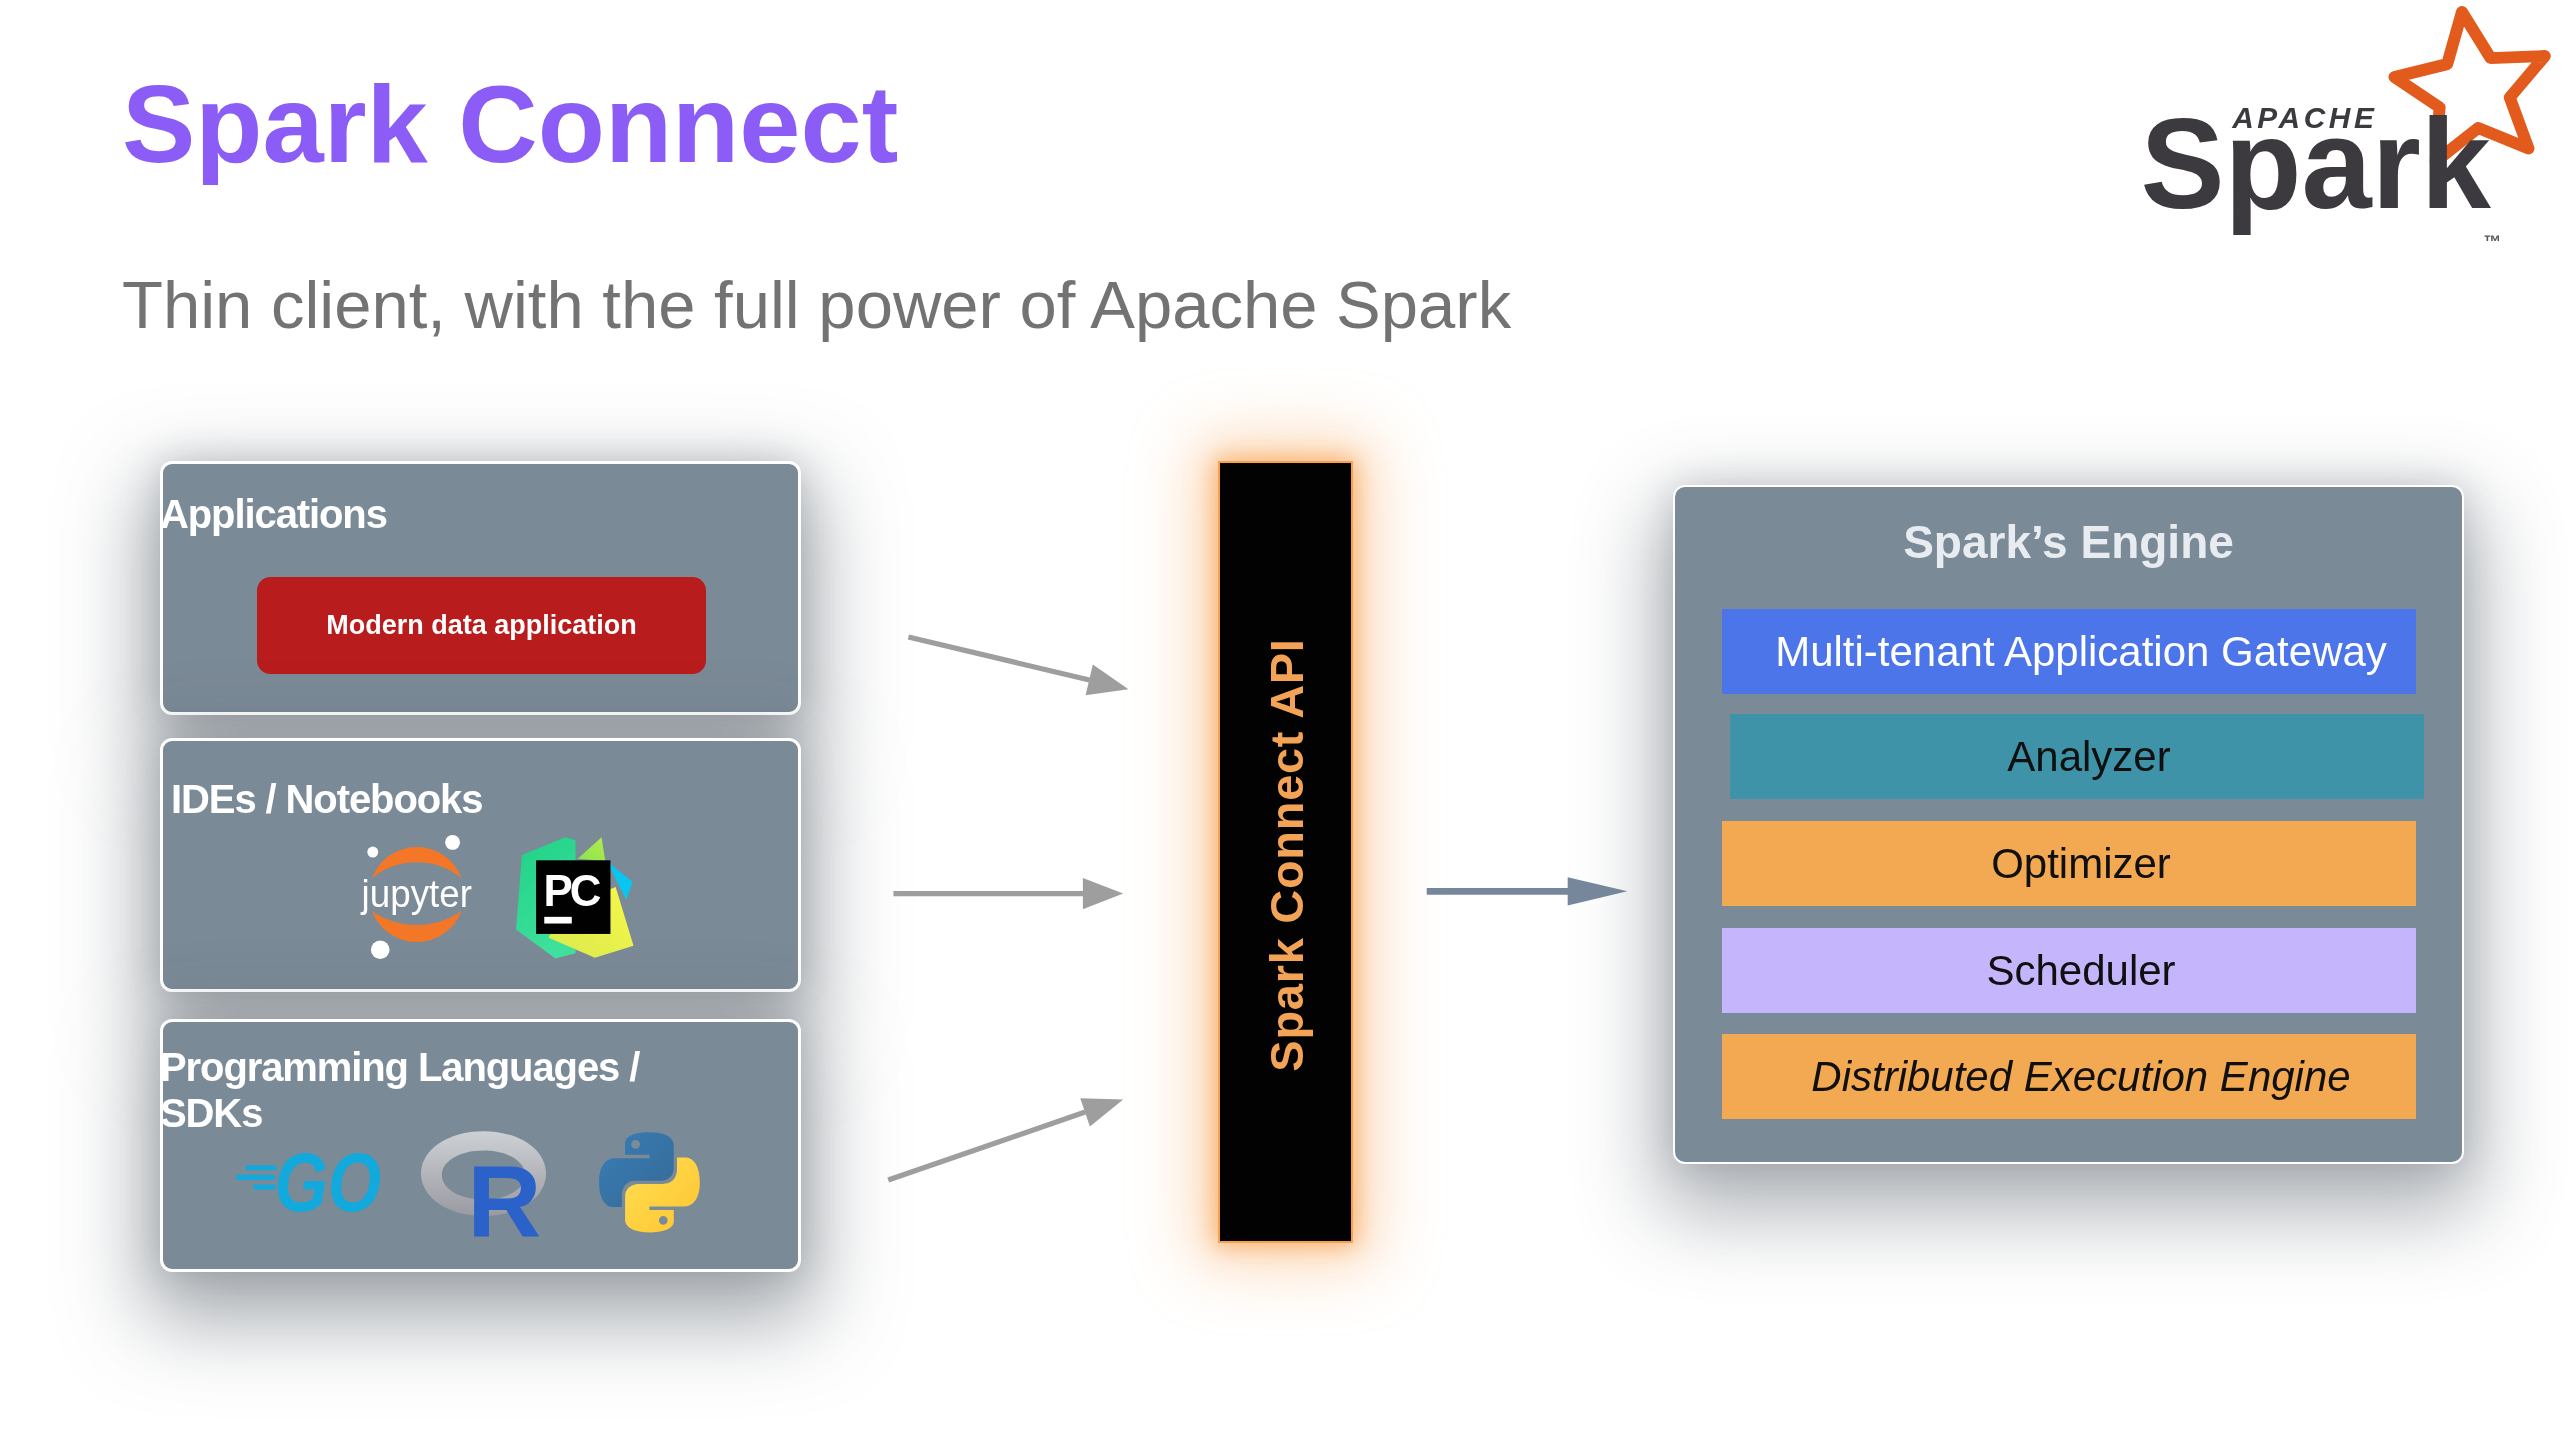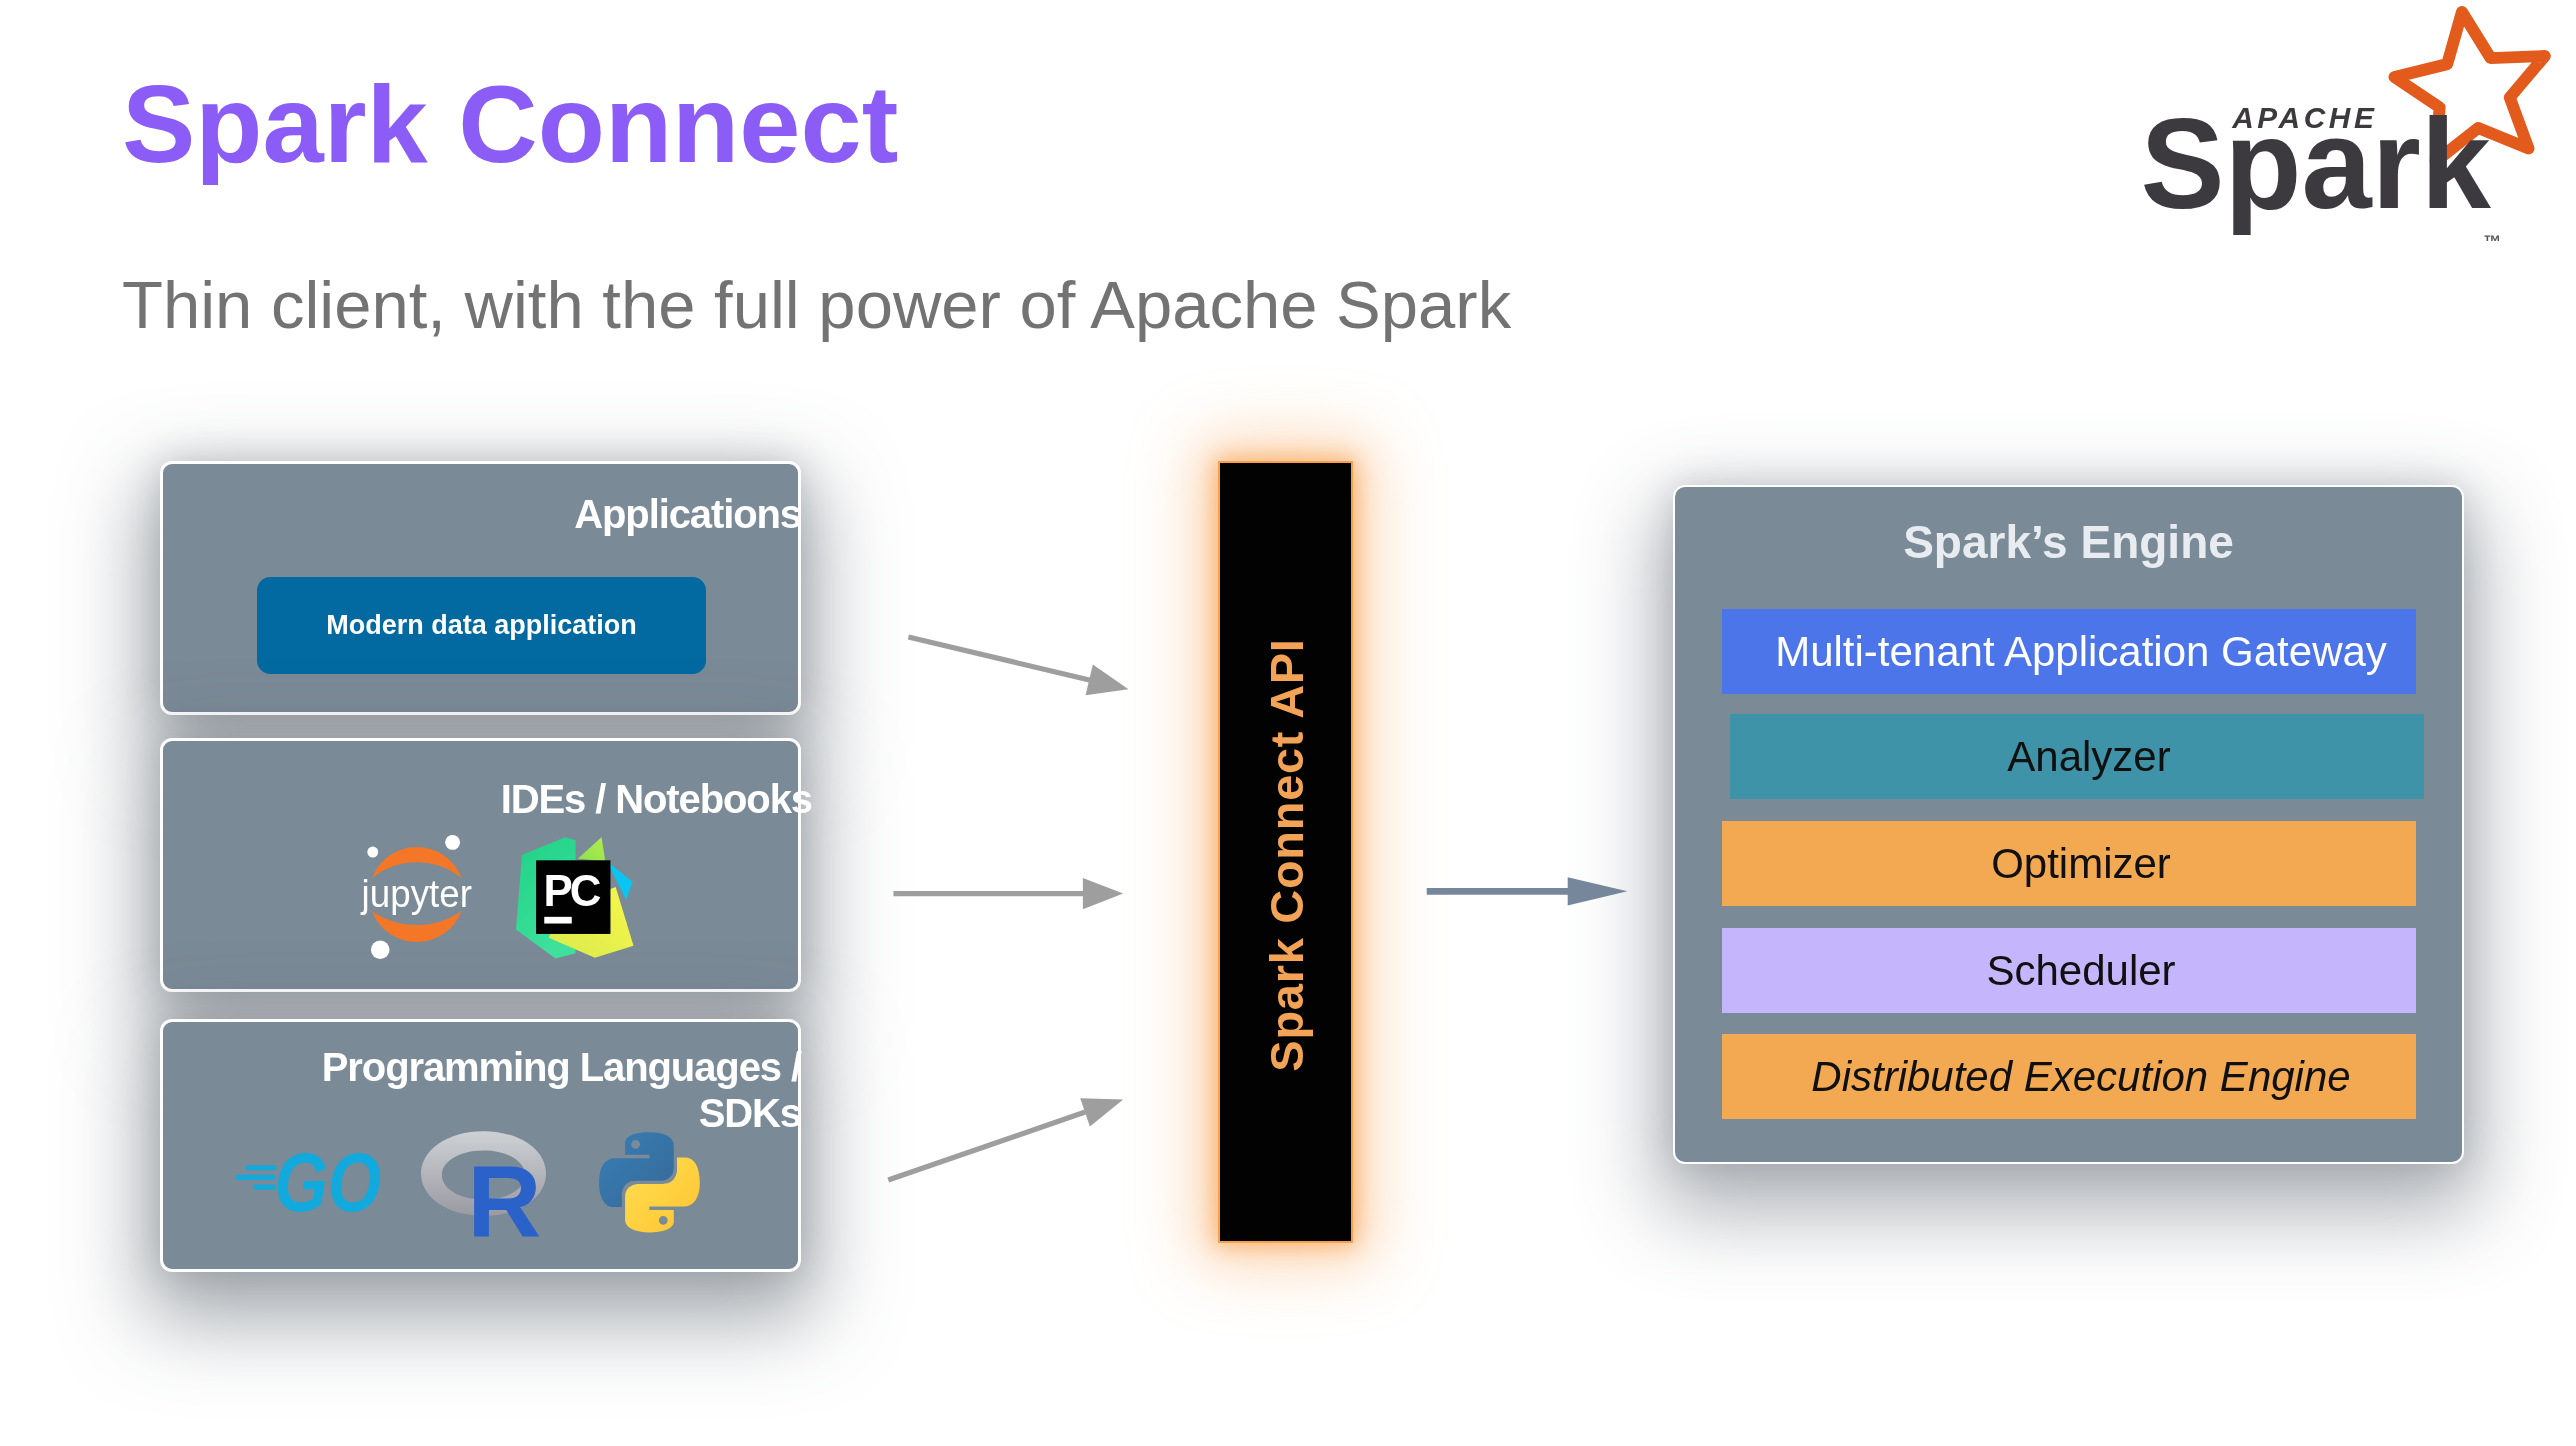--- a/index.html
+++ b/index.html
@@ -3,24 +3,24 @@
 <meta charset="utf-8">
 <style>
   html,body{margin:0;padding:0;}
   body{width:2576px;height:1447px;position:relative;overflow:hidden;background:#ffffff;
        font-family:"Liberation Sans", sans-serif;}
   .abs{position:absolute;}
   #title{left:122px;top:69px;font-size:110px;font-weight:bold;color:#8b5cf6;letter-spacing:0px;line-height:1;}
   #subtitle{left:122px;top:271px;font-size:67px;color:#737373;letter-spacing:0px;line-height:1;}
   .gbox{background:#7b8a97;border:3px solid #ffffff;border-radius:12px;box-sizing:border-box;
         box-shadow:0 34px 82px 15px rgba(75,85,95,0.50), 0 0 34px rgba(75,85,95,0.22);}
-  .bhead{width:100%;text-align:right;color:#fff;font-size:40px;line-height:46px;font-weight:bold;letter-spacing:-1.1px;}
+  .bhead{width:100%;text-align:left;color:#fff;font-size:40px;line-height:46px;font-weight:bold;letter-spacing:-1.1px;}
   #b1{left:160px;top:461px;width:641px;height:254px;}
   #b1h{left:160px;top:491px;width:641px;}
-  #innerblue{left:257px;top:577px;width:449px;height:97px;background:#0369a1;border-radius:13.4px;}
+  #innerblue{left:257px;top:577px;width:449px;height:97px;background:#b91c1c;border-radius:13.4px;}
   #innerblue span{position:absolute;width:100%;text-align:center;top:50%;transform:translateY(-51%);
       color:#fff;font-weight:bold;font-size:27px;}
   #b2{left:160px;top:738px;width:641px;height:254px;}
   #b2h{left:171px;top:776px;width:641px;}
   #b3{left:160px;top:1019px;width:641px;height:253px;}
   #b3h{left:160px;top:1044px;width:641px;}
   #blackbox{left:1218px;top:461px;width:135px;height:782px;background:#020202;box-sizing:border-box;
      border:2.2px solid #f7a04d;
      box-shadow:0 0 22.4px 3px rgba(247,160,77,0.75), 0 0 67px 21px rgba(247,160,77,0.40);}
   #blackbox span{position:absolute;left:50%;top:calc(50% + 3px);transform:translate(-50%,-50%) rotate(-90deg);

